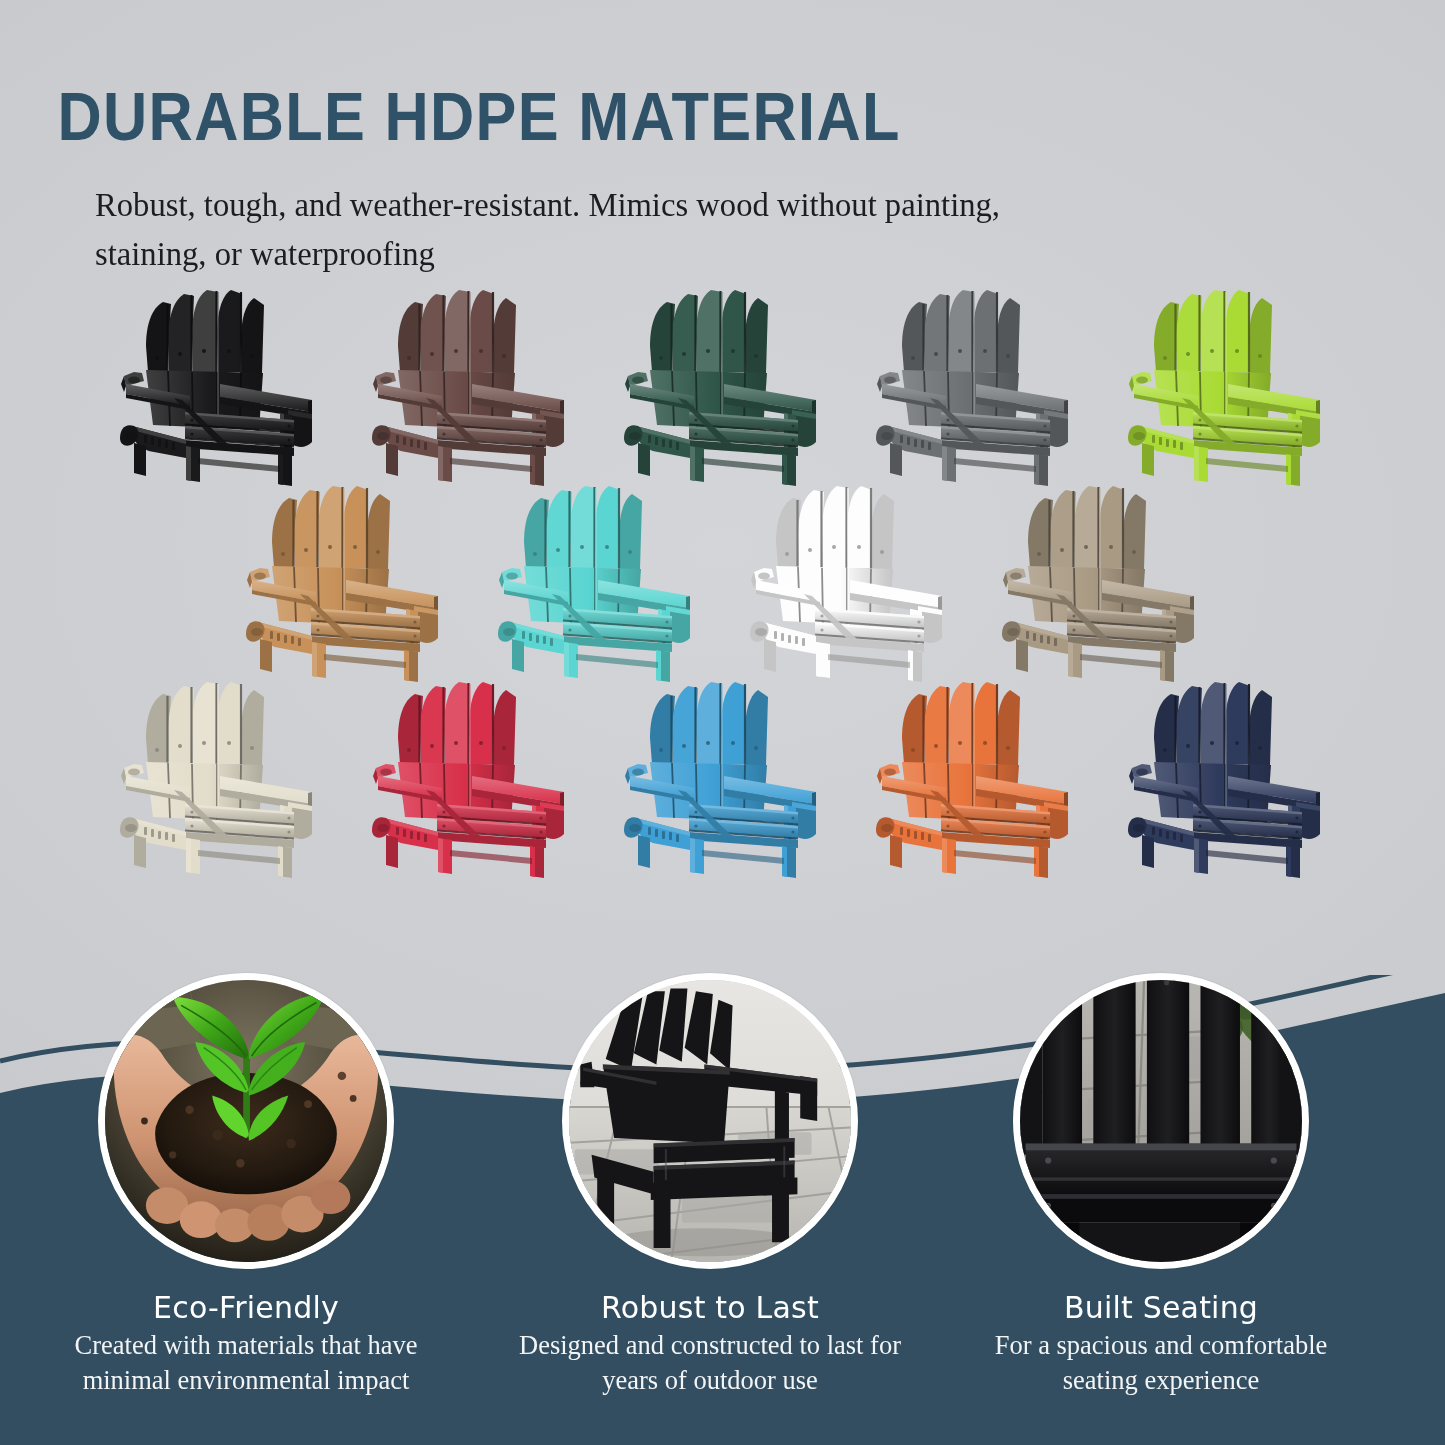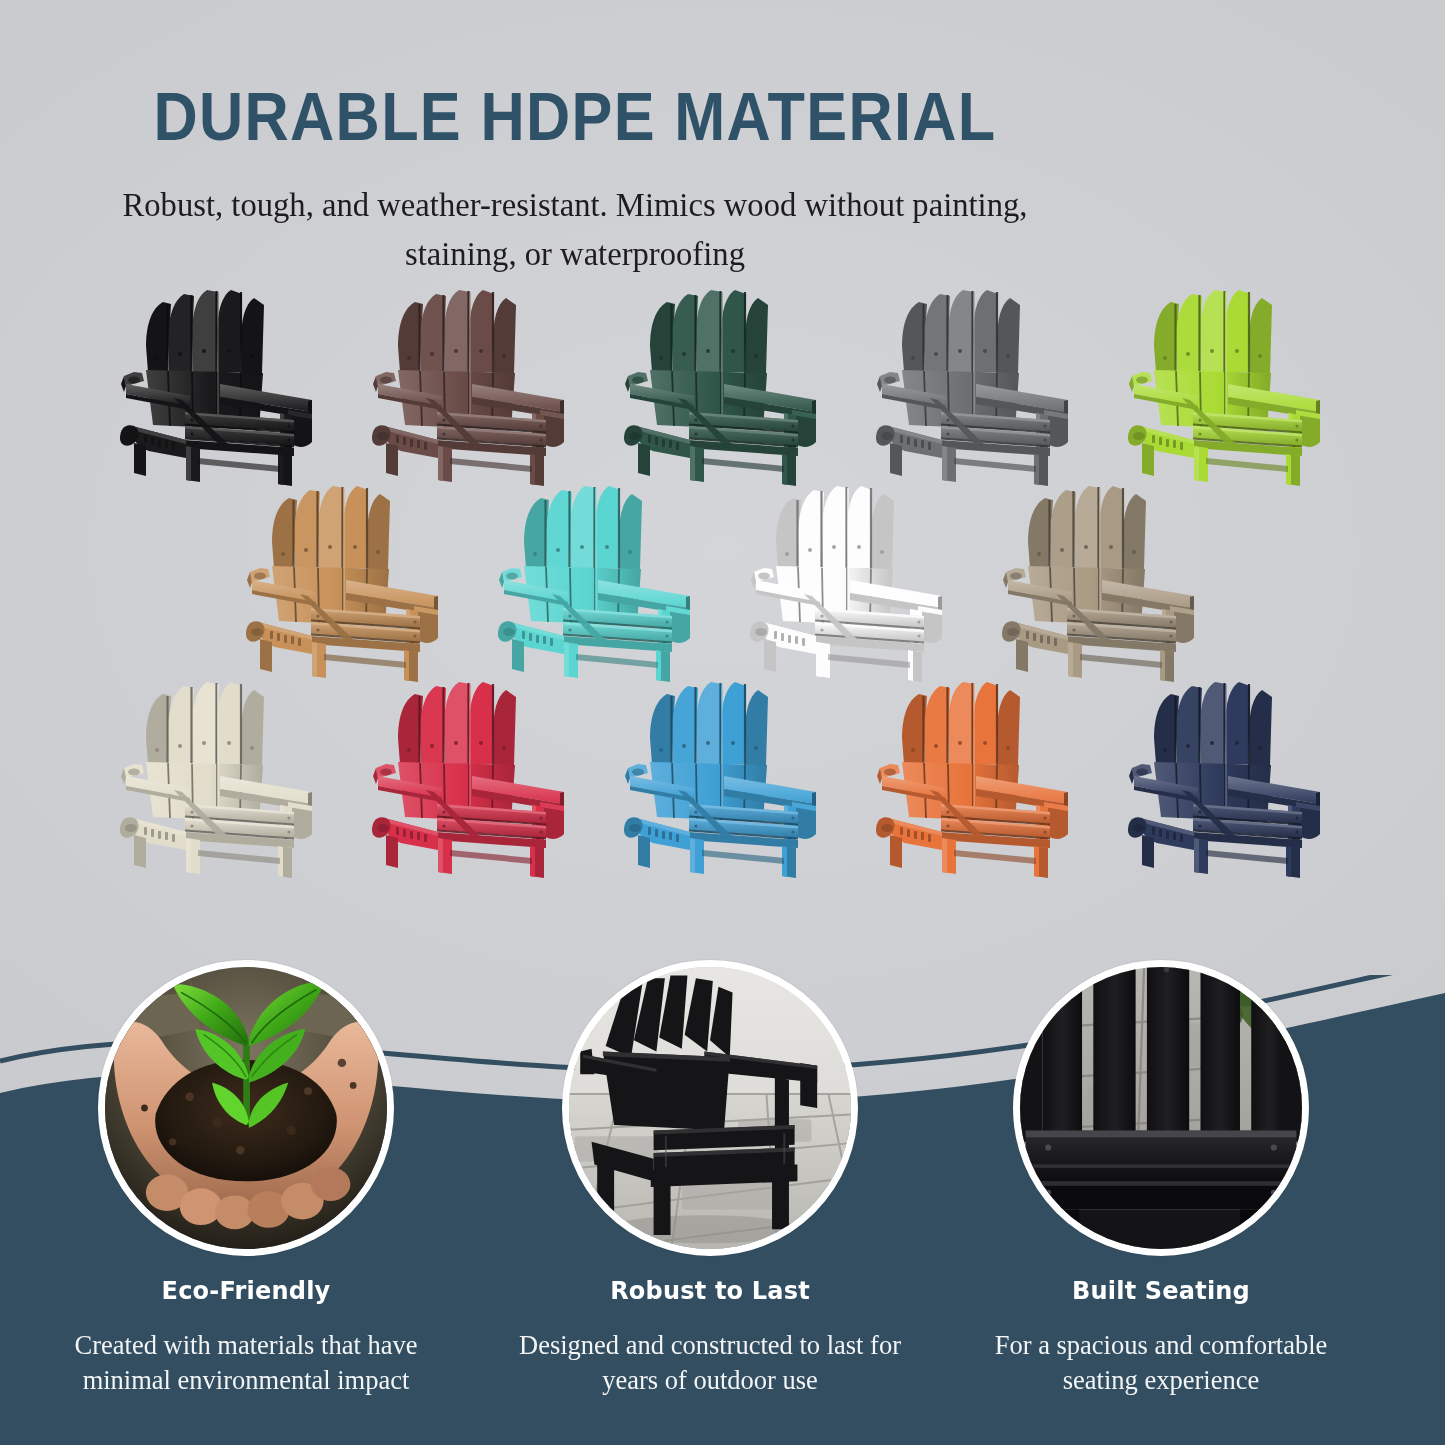--- a/index.html
+++ b/index.html
@@ -15,21 +15,21 @@
   
   #stage {
     position:absolute; inset:0;
     width:1445px; height:1445px;
     background:
       radial-gradient(ellipse 1300px 900px at 50% 38%, #d4d5d8 0%, #cdced1 55%, #c7c8cc 100%);
     overflow:hidden;
   }
 
   
-  .header { position:absolute; top:0; left:0; width:1150px; text-align:center; }
+  .header { position:absolute; top:0; left:0; width:1150px; text-align:left; }
   .title {
     margin-top:82px;
     font-family:"Liberation Sans", sans-serif;
     font-size:68px;
     font-weight:bold;
     letter-spacing:1.5px;
     color:#2f5268;
     line-height:1;
     transform:scaleX(0.9);
   }
@@ -74,27 +74,27 @@
   .circle {
     width:296px; height:296px; border-radius:50%;
     margin:0 auto 22px auto;
     border:7px solid #ffffff;
     overflow:hidden; position:relative;
     box-shadow:0 0 0 1px rgba(0,0,0,0.04);
   }
   .circle svg { position:absolute; inset:0; width:100%; height:100%; display:block; }
 
   .feat-title {
-    font-size:24px; font-weight:bold; color:#ffffff;
+    font-size:30px; font-weight:normal; color:#ffffff;
     letter-spacing:0.2px; line-height:1.1;
     font-family:"DejaVu Sans", sans-serif;
     text-align:center;
   }
   .feat-body {
-    margin-top:24px;
+    margin-top:4px;
     font-family:"Liberation Serif", serif;
     font-size:26.5px; color:#f2f4f5; line-height:1.3;
     padding:0 6px;
   }
 </style>
 </head>
 <body>
 
 <div id="stage">
 

